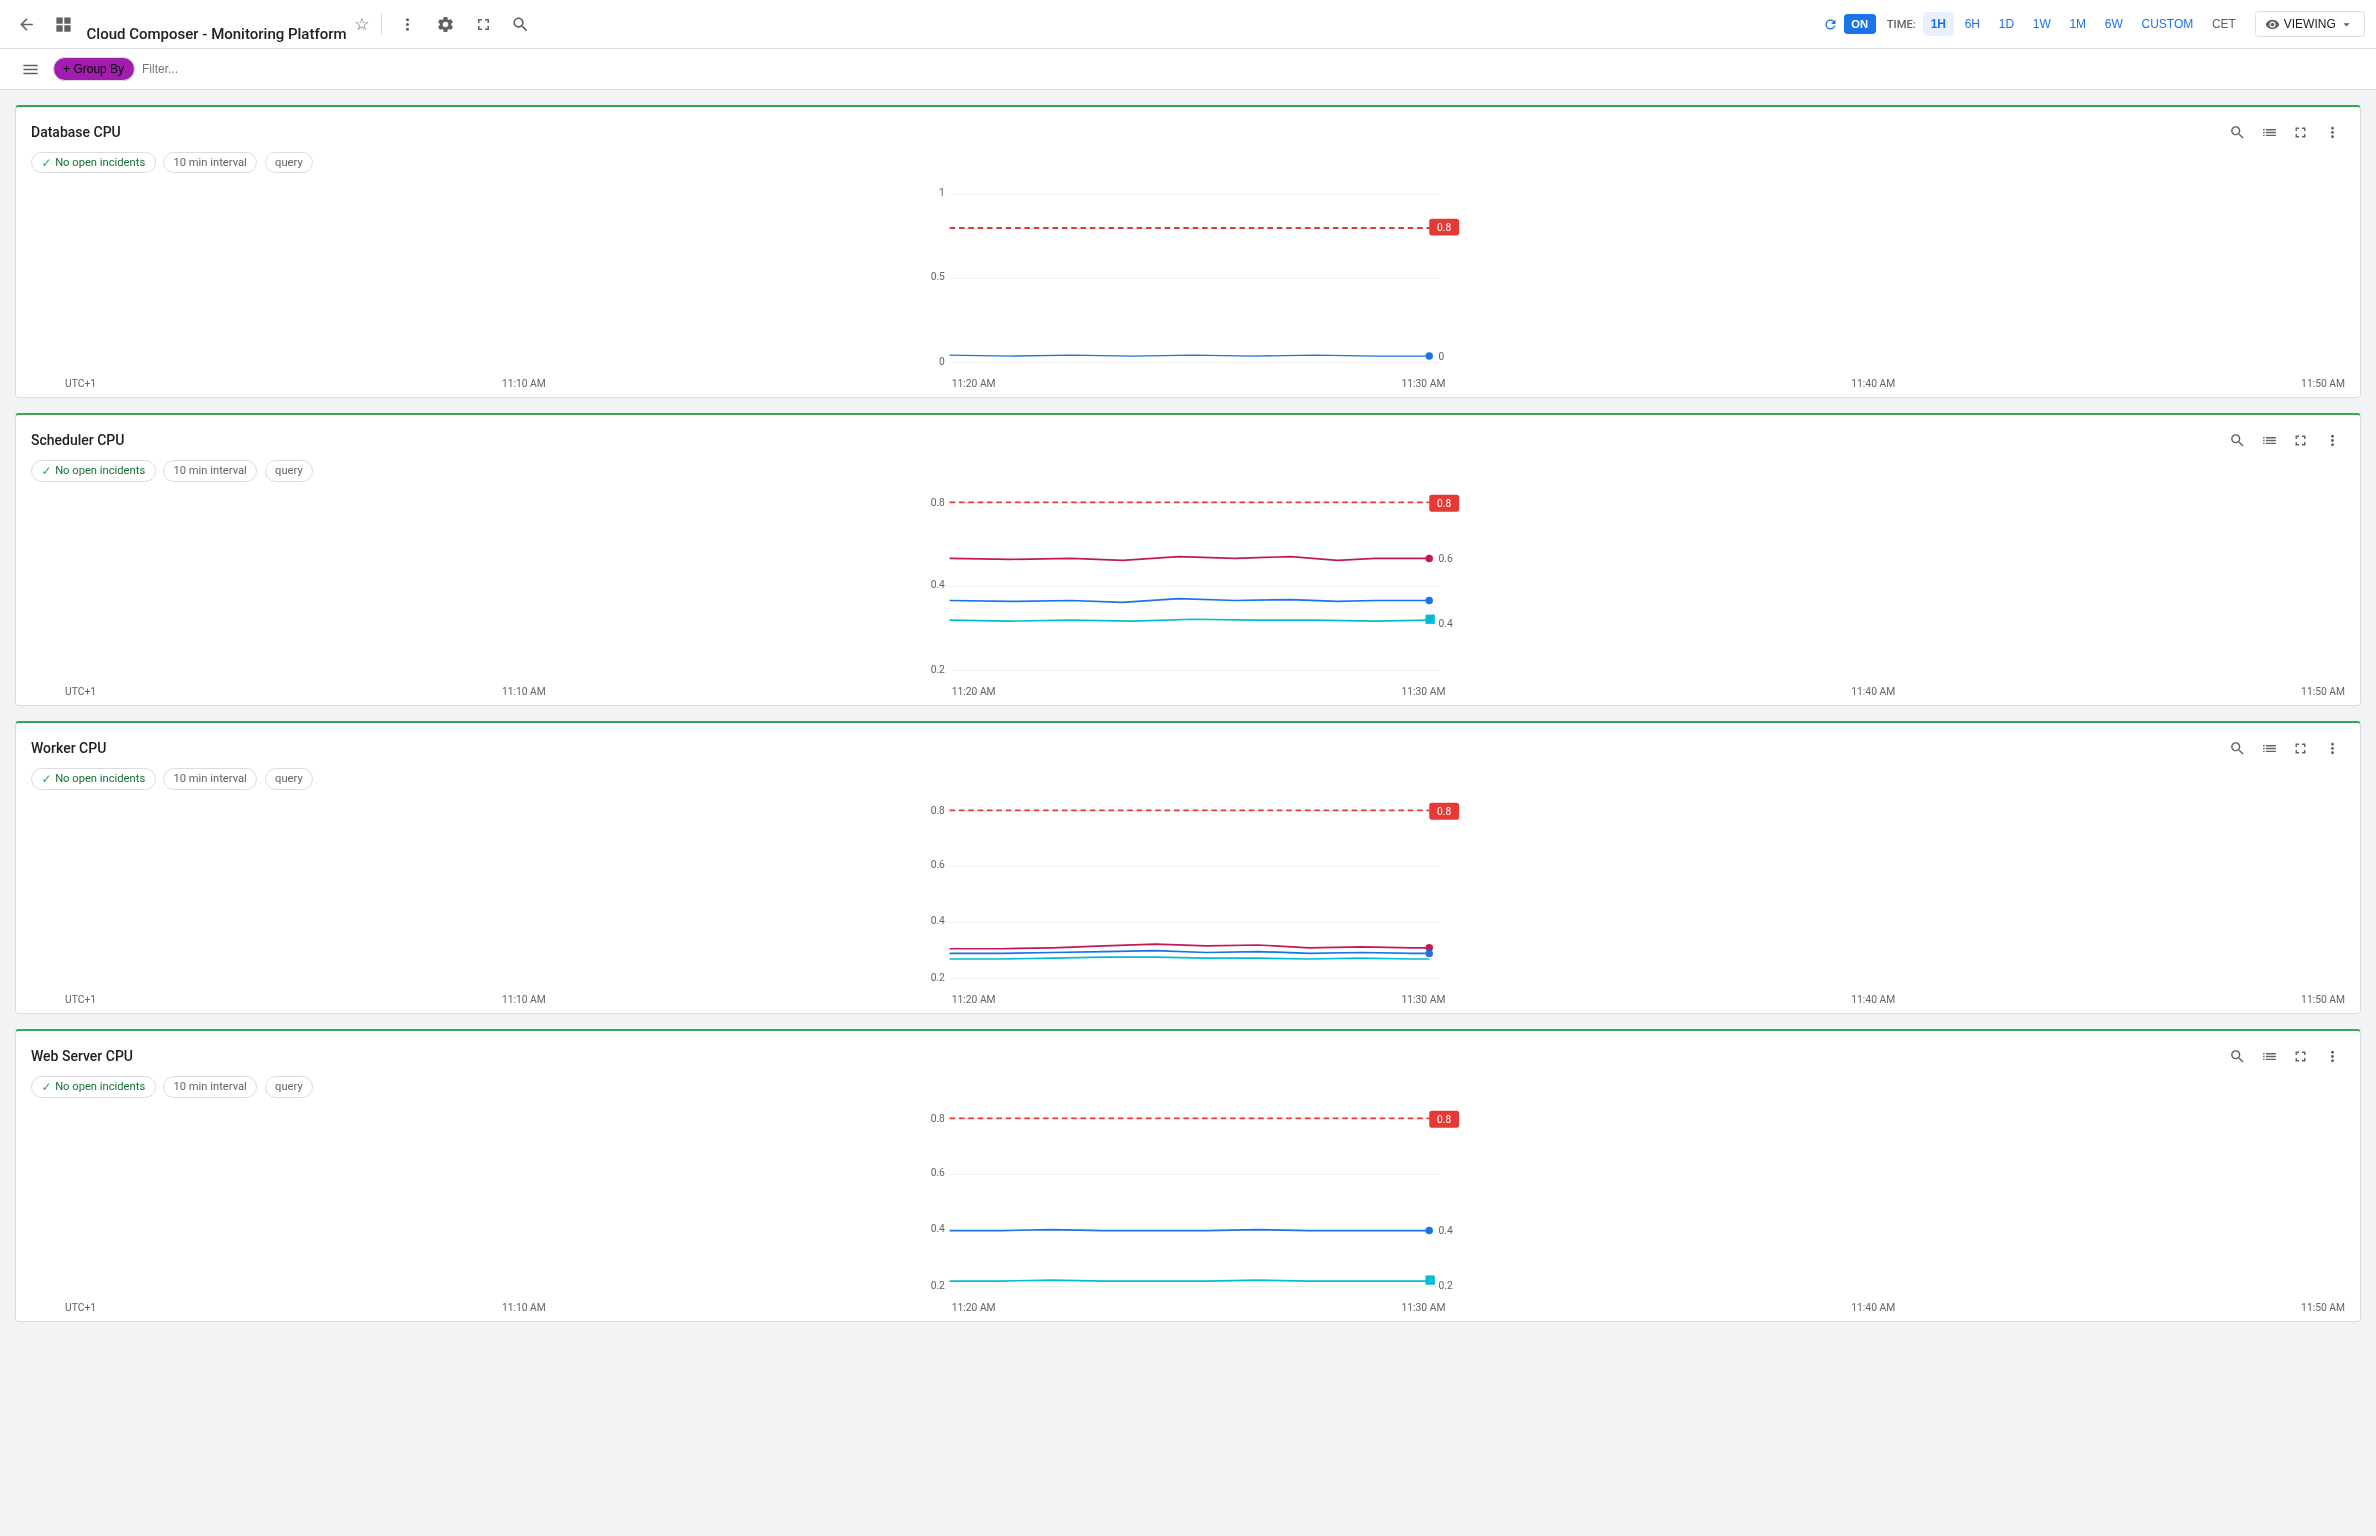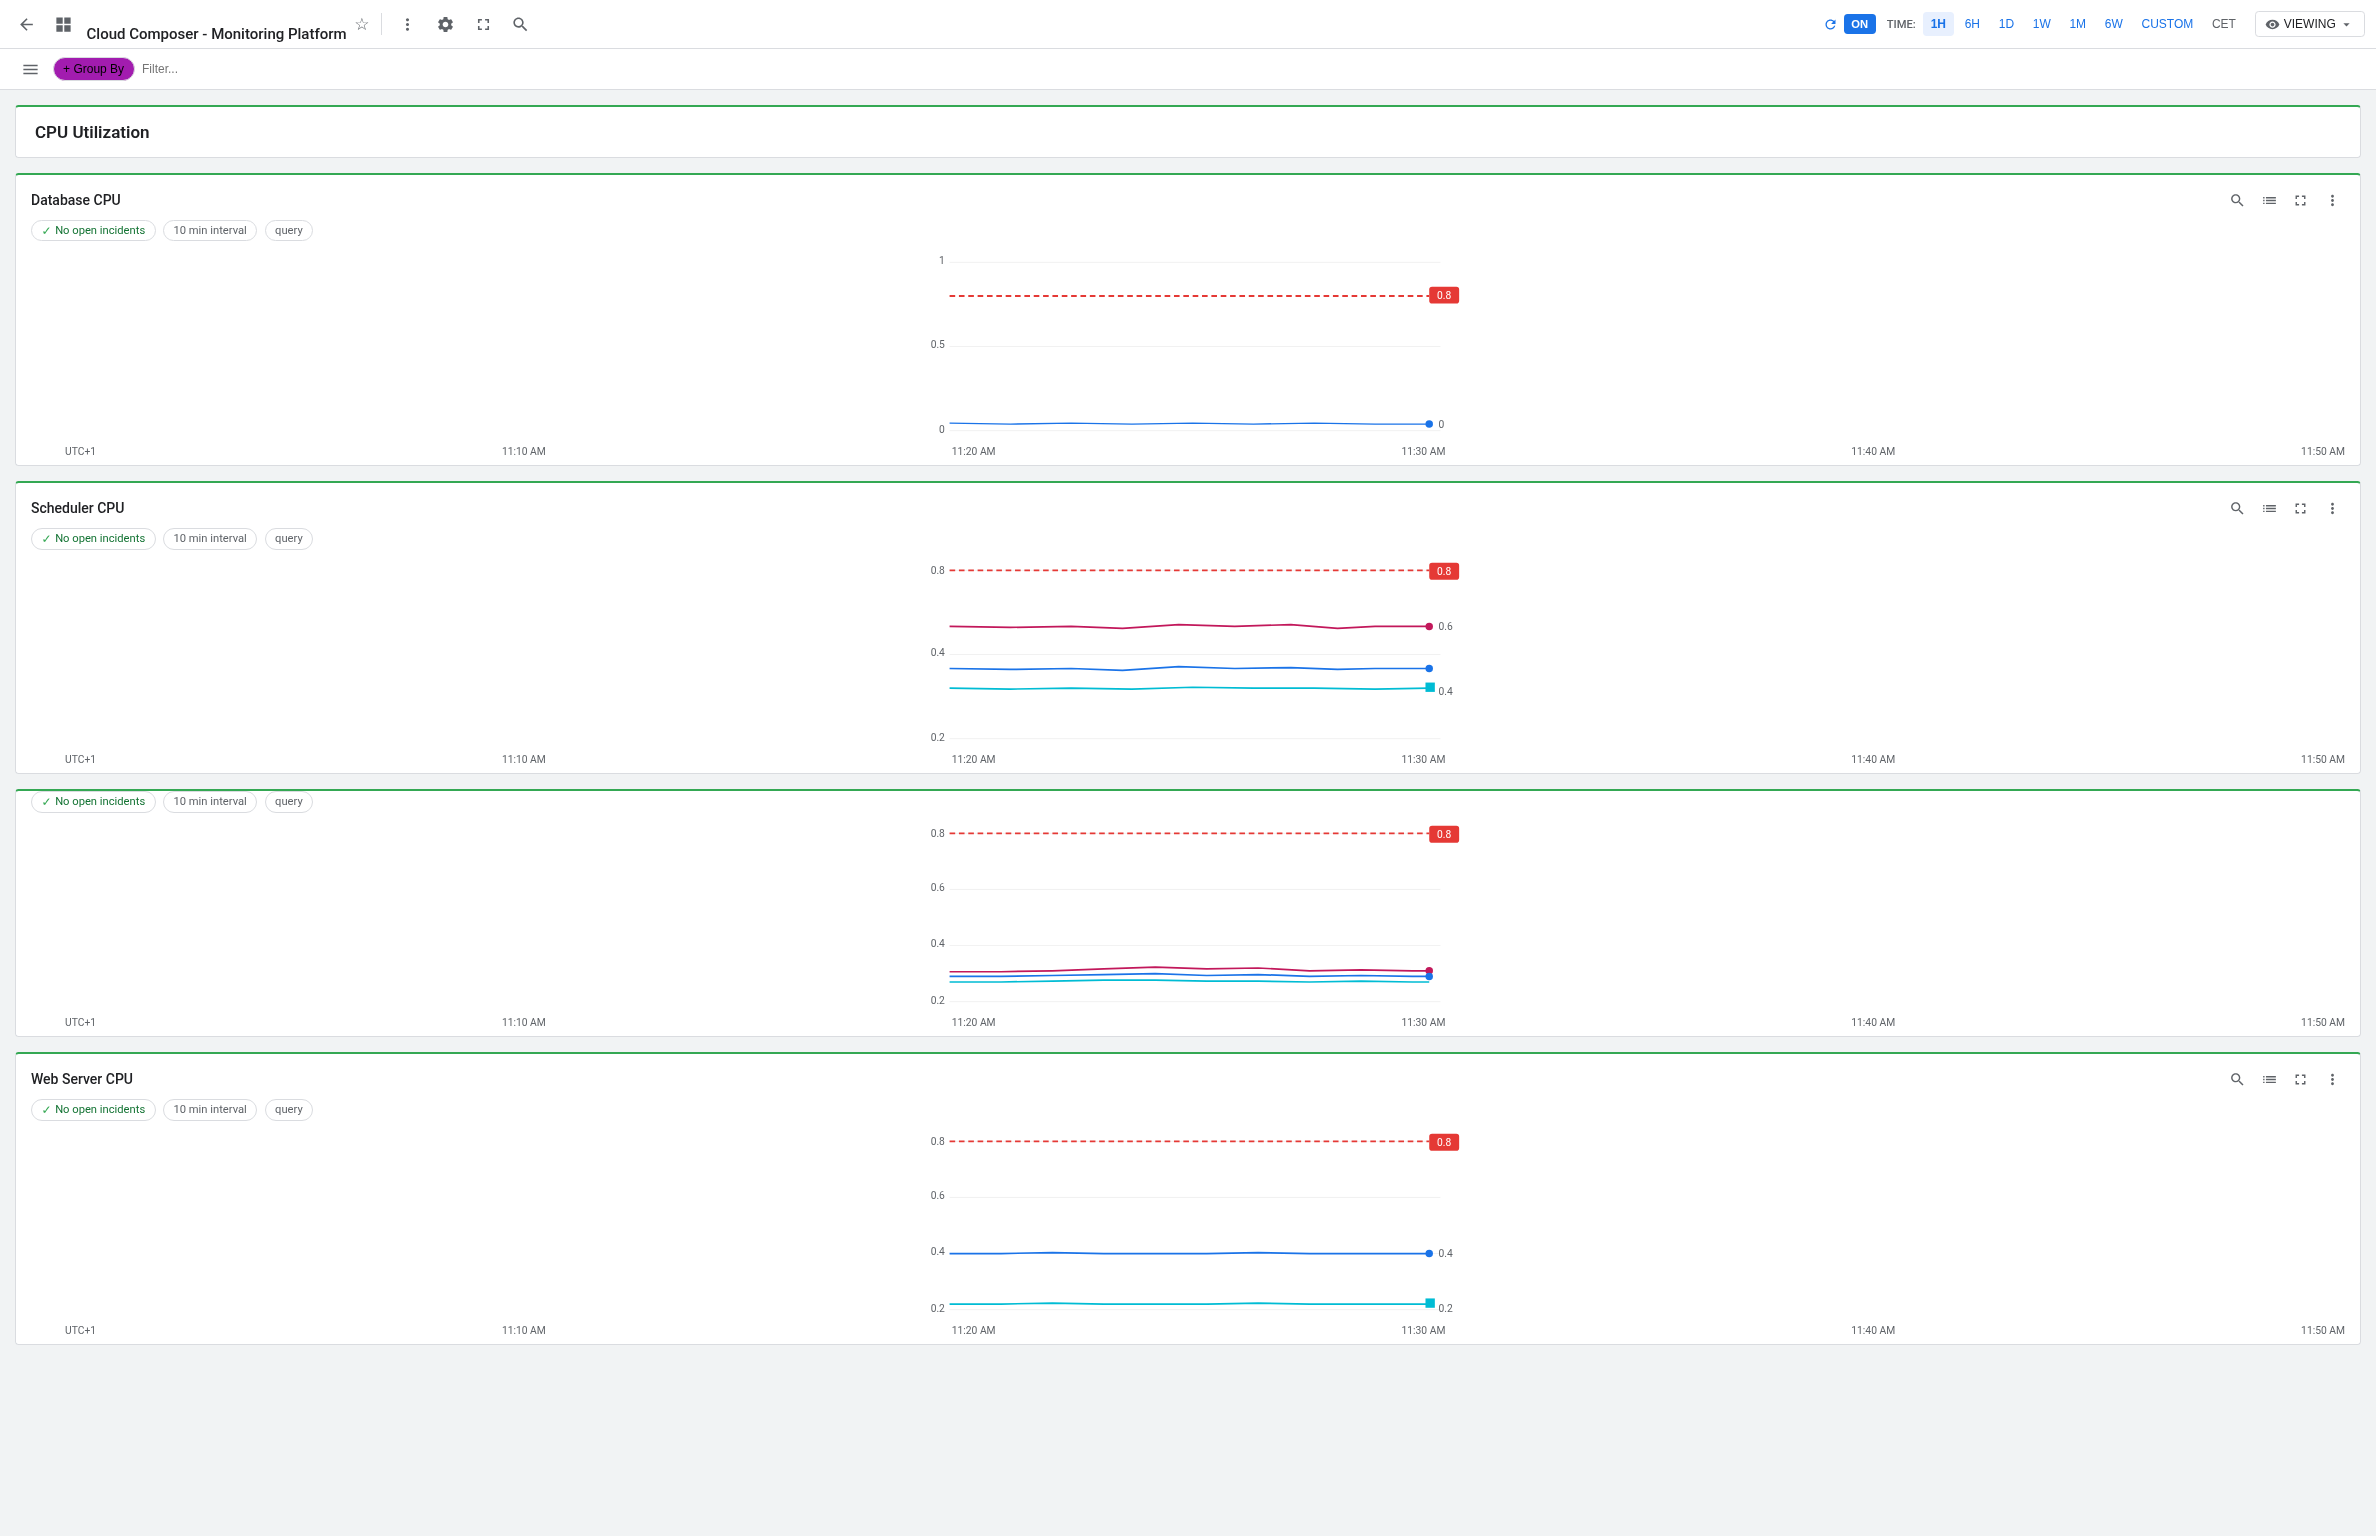--- a/index.html
+++ b/index.html
@@ -182,23 +182,20 @@
       </svg>
   </button>
   <button class="group-by-btn">
     <span>+ Group By</span>
   </button>
   <input class="filter-input" type="text" placeholder="Filter..." style="">
 </div>
 
 <div class="main">
 
-  <div class="section-header">
-    <span class="section-title">CPU Utilization</span>
-  </div>
 
   <div class="charts-grid">
 
     <div class="chart-card">
       <div class="chart-header">
         <span class="chart-title">Database CPU</span>
         <div class="chart-actions">
           <button class="chart-action-btn">
             <svg width="17" height="17" viewBox="0 0 24 24" fill="#5f6368">
                 <path d="M15.5 14h-.79l-.28-.27C15.41 12.59 16 11.11 16 9.5 16 5.91 13.09 3 9.5 3S3 5.91 3 9.5 5.91 16 9.5 16c1.61 0 3.09-.59 4.23-1.57l.27.28v.79l5 4.99L20.49 19l-4.99-5zm-6 0C7.01 14 5 11.99 5 9.5S7.01 5 9.5 5 14 7.01 14 9.5 11.99 14 9.5 14z"></path>
@@ -327,20 +324,45 @@
           <span>11:10 AM</span>
           <span>11:20 AM</span>
           <span>11:30 AM</span>
           <span>11:40 AM</span>
           <span>11:50 AM</span>
         </div>
       </div>
     </div>
 
     <div class="chart-card">
+      <div class="chart-header">
+        <span class="chart-title">Worker CPU</span>
+        <div class="chart-actions">
+          <button class="chart-action-btn">
+            <svg width="17" height="17" viewBox="0 0 24 24" fill="#5f6368">
+                <path d="M15.5 14h-.79l-.28-.27C15.41 12.59 16 11.11 16 9.5 16 5.91 13.09 3 9.5 3S3 5.91 3 9.5 5.91 16 9.5 16c1.61 0 3.09-.59 4.23-1.57l.27.28v.79l5 4.99L20.49 19l-4.99-5zm-6 0C7.01 14 5 11.99 5 9.5S7.01 5 9.5 5 14 7.01 14 9.5 11.99 14 9.5 14z"></path>
+              </svg>
+          </button>
+          <button class="chart-action-btn">
+            <svg width="17" height="17" viewBox="0 0 24 24" fill="#5f6368">
+                <path d="M3 13h2v-2H3v2zm0 4h2v-2H3v2zm0-8h2V7H3v2zm4 4h14v-2H7v2zm0 4h14v-2H7v2zM7 7v2h14V7H7z"></path>
+              </svg>
+          </button>
+          <button class="chart-action-btn">
+            <svg width="17" height="17" viewBox="0 0 24 24" fill="#5f6368">
+                <path d="M7 14H5v5h5v-2H7v-3zm-2-4h2V7h3V5H5v5zm12 7h-3v2h5v-5h-2v3zM14 5v2h3v3h2V5h-5z"></path>
+              </svg>
+          </button>
+          <button class="chart-action-btn">
+            <svg width="17" height="17" viewBox="0 0 24 24" fill="#5f6368">
+                <path d="M12 8c1.1 0 2-.9 2-2s-.9-2-2-2-2 .9-2 2 .9 2 2 2zm0 2c-1.1 0-2 .9-2 2s.9 2 2 2 2-.9 2-2-.9-2-2-2zm0 6c-1.1 0-2 .9-2 2s.9 2 2 2 2-.9 2-2-.9-2-2-2z"></path>
+              </svg>
+          </button>
+        </div>
+      </div>
       <div class="chart-tags">
         <span class="tag-incidents">
           <span class="tag-check">✓</span>
           <span>No open incidents</span>
         </span>
         <span class="tag-gray">10 min interval</span>
         <span class="tag-gray">query</span>
       </div>
       <div class="chart-area">
         <svg class="chart-svg" height="187" viewBox="0 0 580 200" style="font-size:13px">

